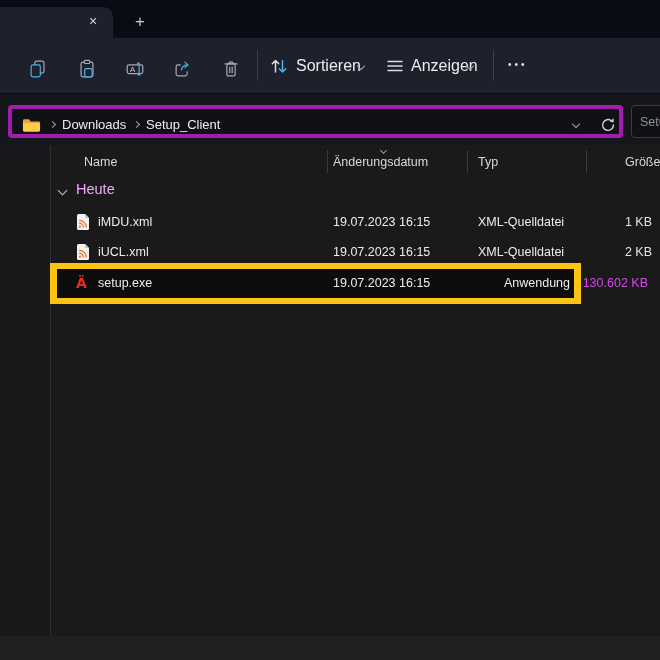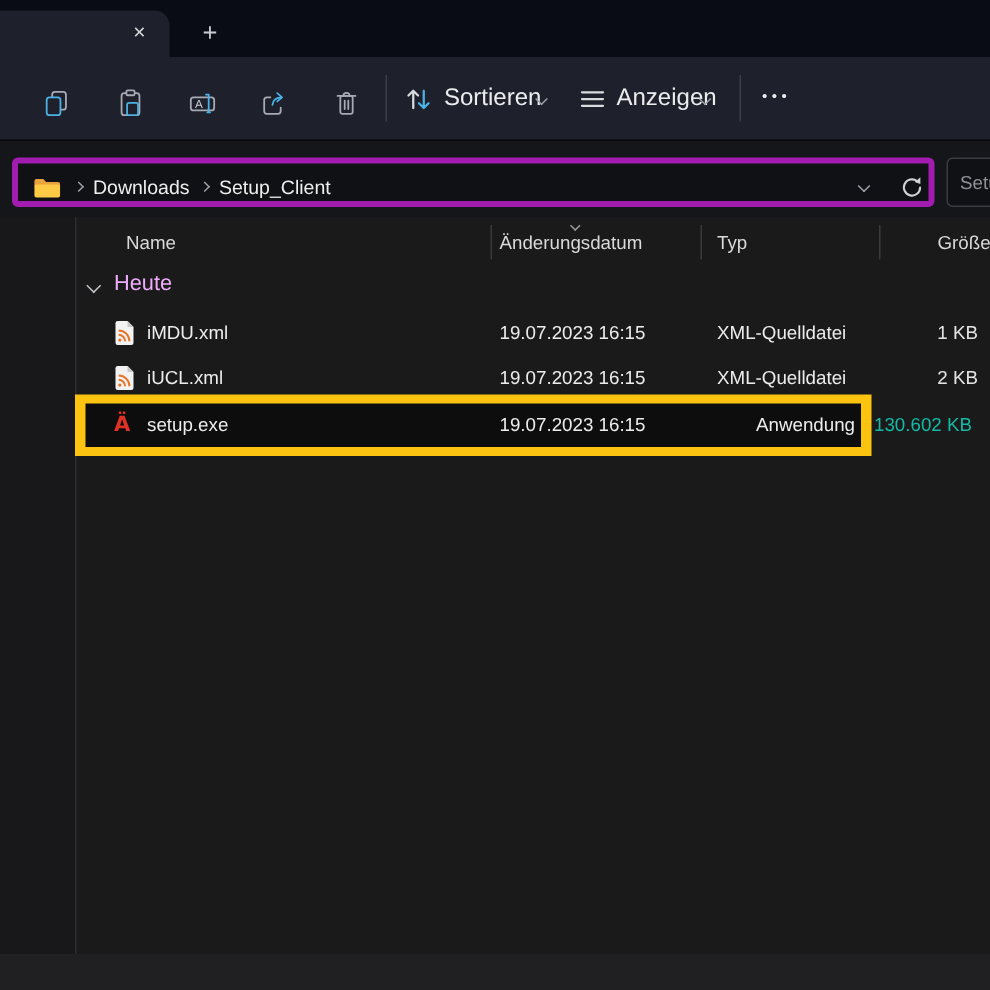--- a/index.html
+++ b/index.html
@@ -57,21 +57,21 @@
   .c-type  { left:426px; }
   .c-size  { left:448px; width:152px; text-align:right; color:#e4e4e4; }
   
   .hlbox { position:absolute; left:50px; top:118px; width:531px; height:41px; background:#fcc411; }
   .hlrow { position:absolute; left:7px; top:6px; width:517px; height:29px; background:#0d0d0e; }
   .hlrow .cell { height:29px; line-height:29px; }
   .hl-icon { position:absolute; left:19px; top:6px; height:17px; line-height:17px;
     font-size:14px; font-weight:bold; color:#e03125; font-family:"DejaVu Sans", sans-serif; }
   .hl-name { left:41px; } .hl-date { left:276px; } .hl-type { left:421px;margin-left:26px; }
   .hl-size { position:absolute; top:124px; left:448px; width:200px; height:29px; line-height:29px;
-    text-align:right; font-size:12.5px; color:#14b8a6; }
+    text-align:right; font-size:12.5px; color:#d946ef; }
   
   .statusbar { position:absolute; left:0; top:636px; width:660px; height:24px; background:#202023; }
   svg { display:block; }
 </style>
 </head>
 <body>
 
 <div class="screen">
 
   <div class="tabbar">

